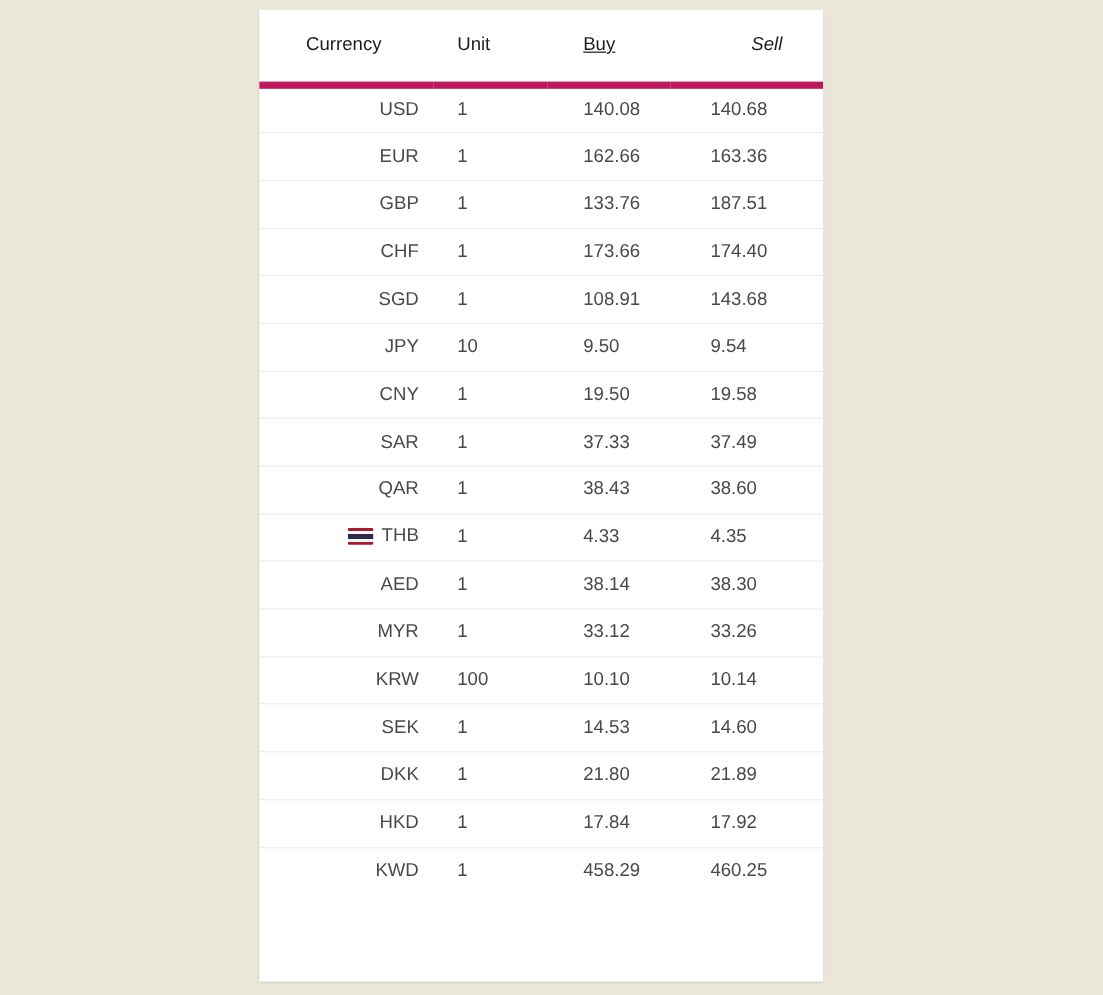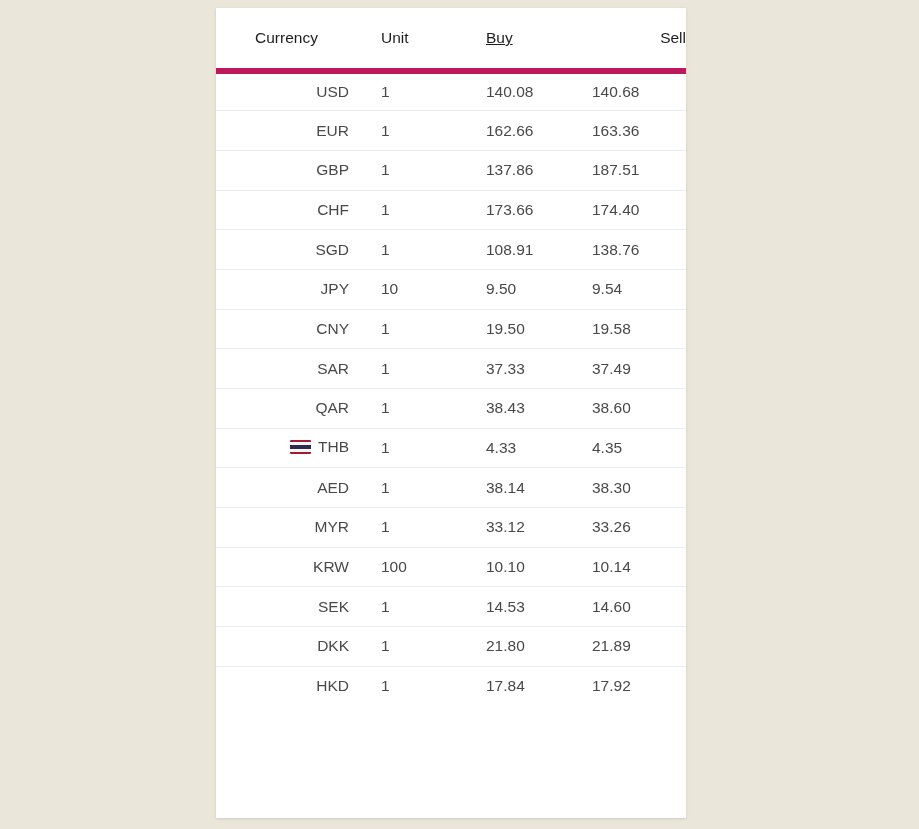--- a/index.html
+++ b/index.html
@@ -44,21 +44,21 @@
     font-size: 15.5px;
     color: #1d1d1d;
     padding: 0;
     height: 60px;
     vertical-align: middle;
     border: none;
   }
   thead th.th-currency { text-align: center; padding-right: 4px; }
   thead th.th-unit     { text-align: left;  padding-left: 20px; }
   thead th.th-buy      { text-align: left;  padding-left: 30px; text-decoration: underline; }
-  thead th.th-sell     { text-align: right;  padding-left: 33px; }
+  thead th.th-sell     { text-align: center;  padding-left: 33px; font-style: italic; }
 
   tbody tr {
     height: 39.7px;
   }
   tbody td {
     font-size: 15.5px;
     color: #49494b;
     padding: 0;
     vertical-align: middle;
     border-top: 1px solid #ededed;
@@ -151,38 +151,38 @@
             </span></td>
           <td class="cell-unit">1</td>
           <td class="cell-buy">162.66</td>
           <td class="cell-sell">163.36</td>
         </tr>
         <tr>
           <td class="cell-currency"><span class="cur-wrap">
               <span class="cur-code">GBP</span>
             </span></td>
           <td class="cell-unit">1</td>
-          <td class="cell-buy">137.86</td>
+          <td class="cell-buy">133.76</td>
           <td class="cell-sell">187.51</td>
         </tr>
         <tr>
           <td class="cell-currency"><span class="cur-wrap">
               <span class="cur-code">CHF</span>
             </span></td>
           <td class="cell-unit">1</td>
           <td class="cell-buy">173.66</td>
           <td class="cell-sell">174.40</td>
         </tr>
         <tr>
           <td class="cell-currency"><span class="cur-wrap">
               <span class="cur-code">SGD</span>
             </span></td>
           <td class="cell-unit">1</td>
           <td class="cell-buy">108.91</td>
-          <td class="cell-sell">138.76</td>
+          <td class="cell-sell">143.68</td>
         </tr>
         <tr>
           <td class="cell-currency"><span class="cur-wrap">
               <span class="cur-code">JPY</span>
             </span></td>
           <td class="cell-unit">10</td>
           <td class="cell-buy">9.50</td>
           <td class="cell-sell">9.54</td>
         </tr>
         <tr>
@@ -258,17 +258,25 @@
           <td class="cell-buy">21.80</td>
           <td class="cell-sell">21.89</td>
         </tr>
         <tr>
           <td class="cell-currency"><span class="cur-wrap">
               <span class="cur-code">HKD</span>
             </span></td>
           <td class="cell-unit">1</td>
           <td class="cell-buy">17.84</td>
           <td class="cell-sell">17.92</td>
+        </tr>
+        <tr>
+          <td class="cell-currency"><span class="cur-wrap">
+              <span class="cur-code">KWD</span>
+            </span></td>
+          <td class="cell-unit">1</td>
+          <td class="cell-buy">458.29</td>
+          <td class="cell-sell">460.25</td>
         </tr>
       </tbody>
   </table>
   <div id="card-bottom-edge"></div>
 </div>
 
 </body></html>

